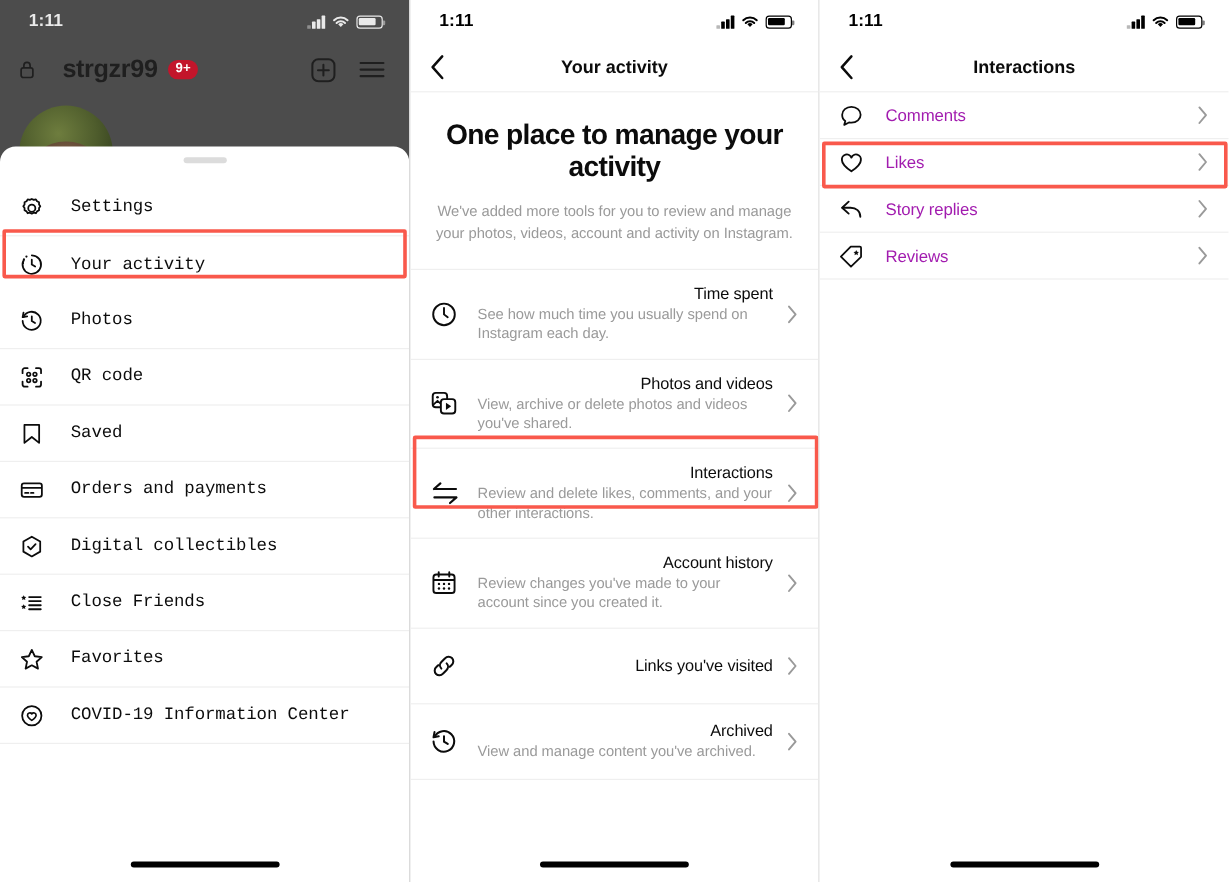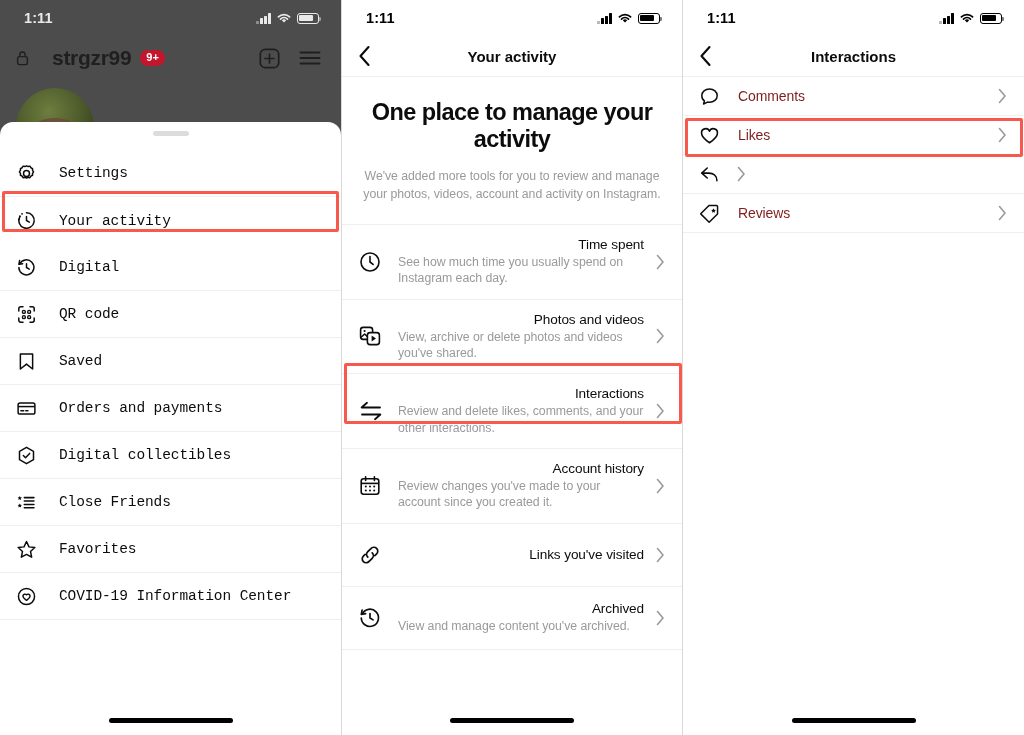--- a/index.html
+++ b/index.html
@@ -124,21 +124,21 @@
   .row .r-title { font-size:13.6px; color:#0c0c0c; letter-spacing:-.1px;text-align:right; }
   .row .r-desc { font-size:12.3px; color:#9a9a9a; line-height:1.33; margin-top:2px; letter-spacing:-.05px; }
   .chev { flex:0 0 16px; display:flex; align-items:center; justify-content:center; }
 
   
   .srow {
     display:flex; align-items:center; height:39px; padding:0 14px 0 16px;
     border-bottom:1px solid #efefef; position:relative;
   }
   .srow .s-ico { width:34px; flex:0 0 34px; display:flex; align-items:center; }
-  .srow .s-label { flex:1; font-size:14px; color:#7f1d1d; margin-left:5px; letter-spacing:-.1px; }
+  .srow .s-label { flex:1; font-size:14px; color:#a21caf; margin-left:5px; letter-spacing:-.1px; }
 
   
   .home-ind {
     position:absolute; bottom:12px; left:50%; transform:translateX(-50%);
     width:124px; height:5px; background:#000; border-radius:3px; z-index:12;
   }
   svg { display:block; }
 </style>
 </head>
 <body>
@@ -224,21 +224,21 @@
         </div>
 
         <div class="menu-item">
           <span class="m-ico">
             <svg width="21" height="21" viewBox="0 0 24 24">
               <path d="M4.1 8.2A8.6 8.6 0 1 1 3.3 12" stroke="#0c0c0c" stroke-width="1.7" fill="none" stroke-linecap="round"></path>
               <path d="M7.6 7.6 3.3 8.4 4.1 4.1" stroke="#0c0c0c" stroke-width="1.7" fill="none" stroke-linecap="round" stroke-linejoin="round"></path>
               <path d="M12 7.6V12l3.1 1.9" stroke="#0c0c0c" stroke-width="1.7" fill="none" stroke-linecap="round"></path>
             </svg>
           </span>
-          <span class="m-label">Digital</span>
+          <span class="m-label">Photos</span>
         </div>
 
         <div class="menu-item">
           <span class="m-ico">
             <svg width="21" height="21" viewBox="0 0 24 24">
               <path d="M3.2 8V5.3a2.1 2.1 0 0 1 2.1-2.1H8M16 3.2h2.7a2.1 2.1 0 0 1 2.1 2.1V8M20.8 16v2.7a2.1 2.1 0 0 1-2.1 2.1H16M8 20.8H5.3a2.1 2.1 0 0 1-2.1-2.1V16" stroke="#0c0c0c" stroke-width="1.7" fill="none" stroke-linecap="round"></path>
               <circle cx="9" cy="9" r="1.7" stroke="#0c0c0c" stroke-width="1.6" fill="none"></circle>
               <circle cx="15" cy="9" r="1.7" stroke="#0c0c0c" stroke-width="1.6" fill="none"></circle>
               <circle cx="9" cy="15" r="1.7" stroke="#0c0c0c" stroke-width="1.6" fill="none"></circle>
               <circle cx="15" cy="15" r="1.7" stroke="#0c0c0c" stroke-width="1.6" fill="none"></circle>
@@ -541,20 +541,21 @@
         </span>
       </div>
 
       <div class="srow">
         <span class="s-ico">
           <svg width="21" height="21" viewBox="0 0 24 24">
             <path d="M20.5 19c0-5.3-3.9-8.6-9.3-8.6H3.4" stroke="#0c0c0c" stroke-width="1.8" fill="none" stroke-linecap="round"></path>
             <path d="M9.4 4.6 3.2 10.4l6.2 5.6" stroke="#0c0c0c" stroke-width="1.8" fill="none" stroke-linecap="round" stroke-linejoin="round"></path>
           </svg>
         </span>
+        <span class="s-label">Story replies</span>
         <span class="chev">
           <svg width="9" height="16" viewBox="0 0 9 16">
               <path d="M1.5 1.5 7 8l-5.5 6.5" stroke="#9a9a9a" stroke-width="1.6" fill="none" stroke-linecap="round" stroke-linejoin="round"></path>
             </svg>
         </span>
       </div>
 
       <div class="srow">
         <span class="s-ico">
           <svg width="21" height="21" viewBox="0 0 24 24">

